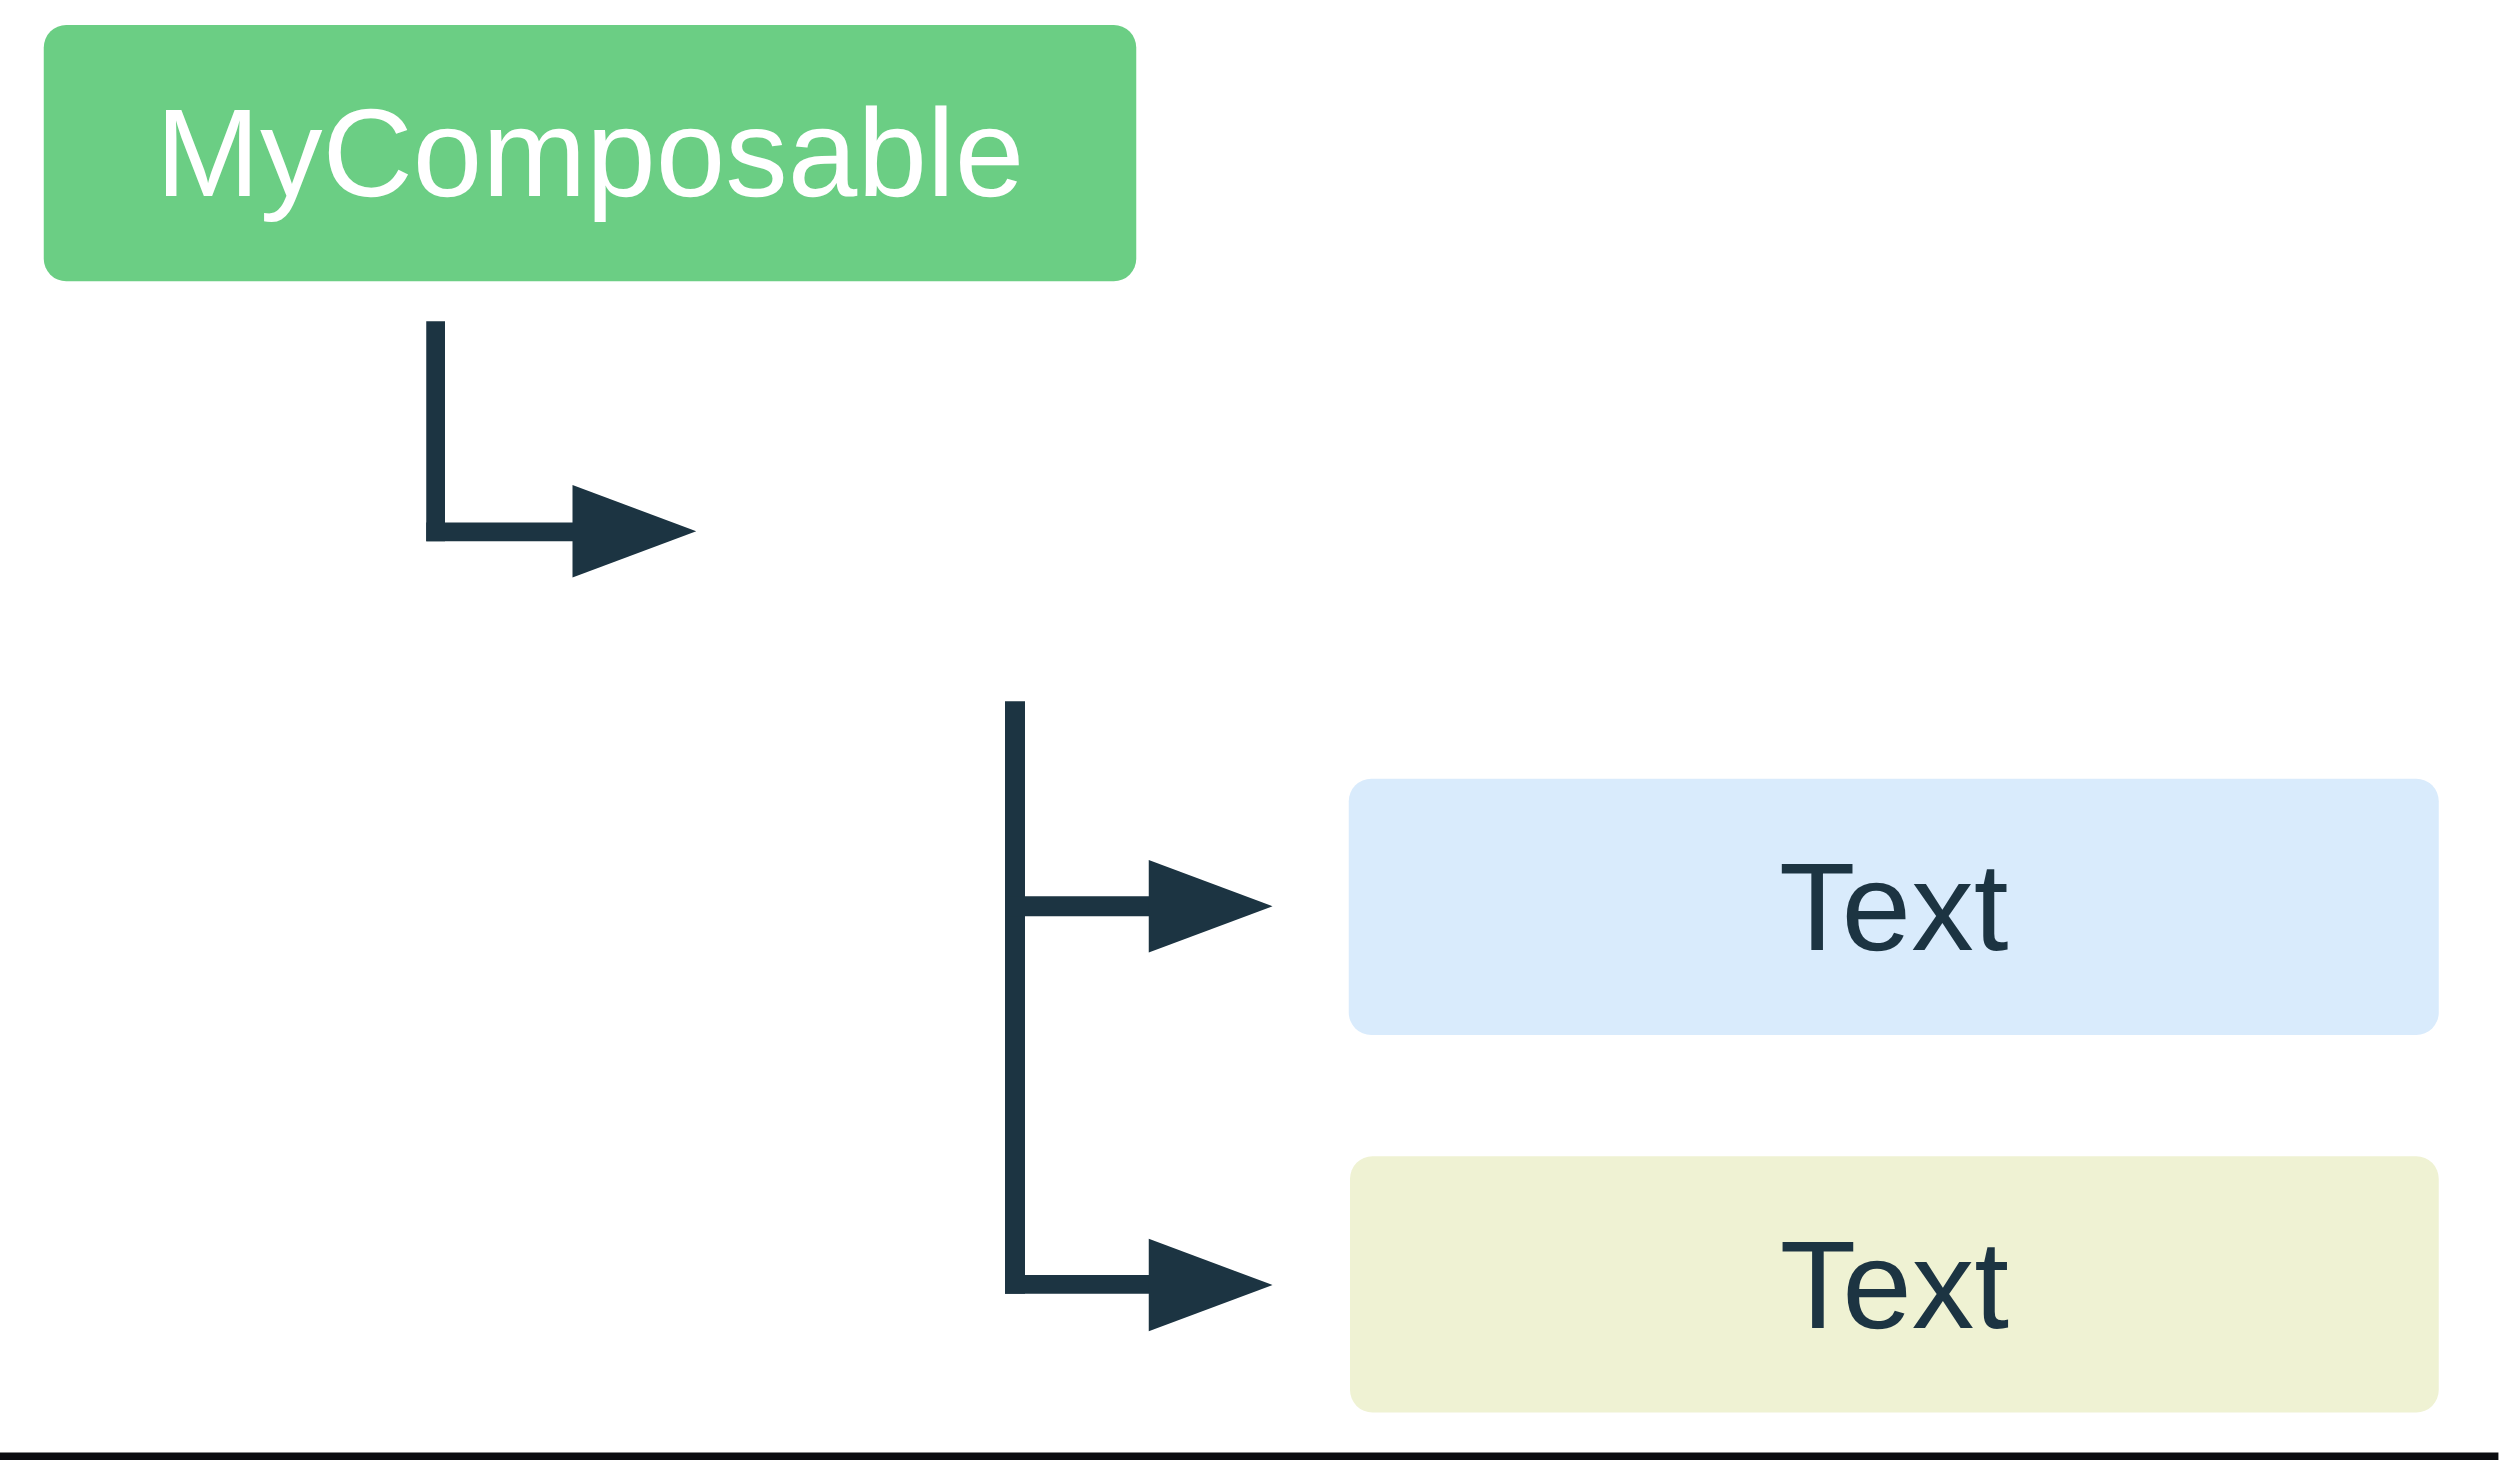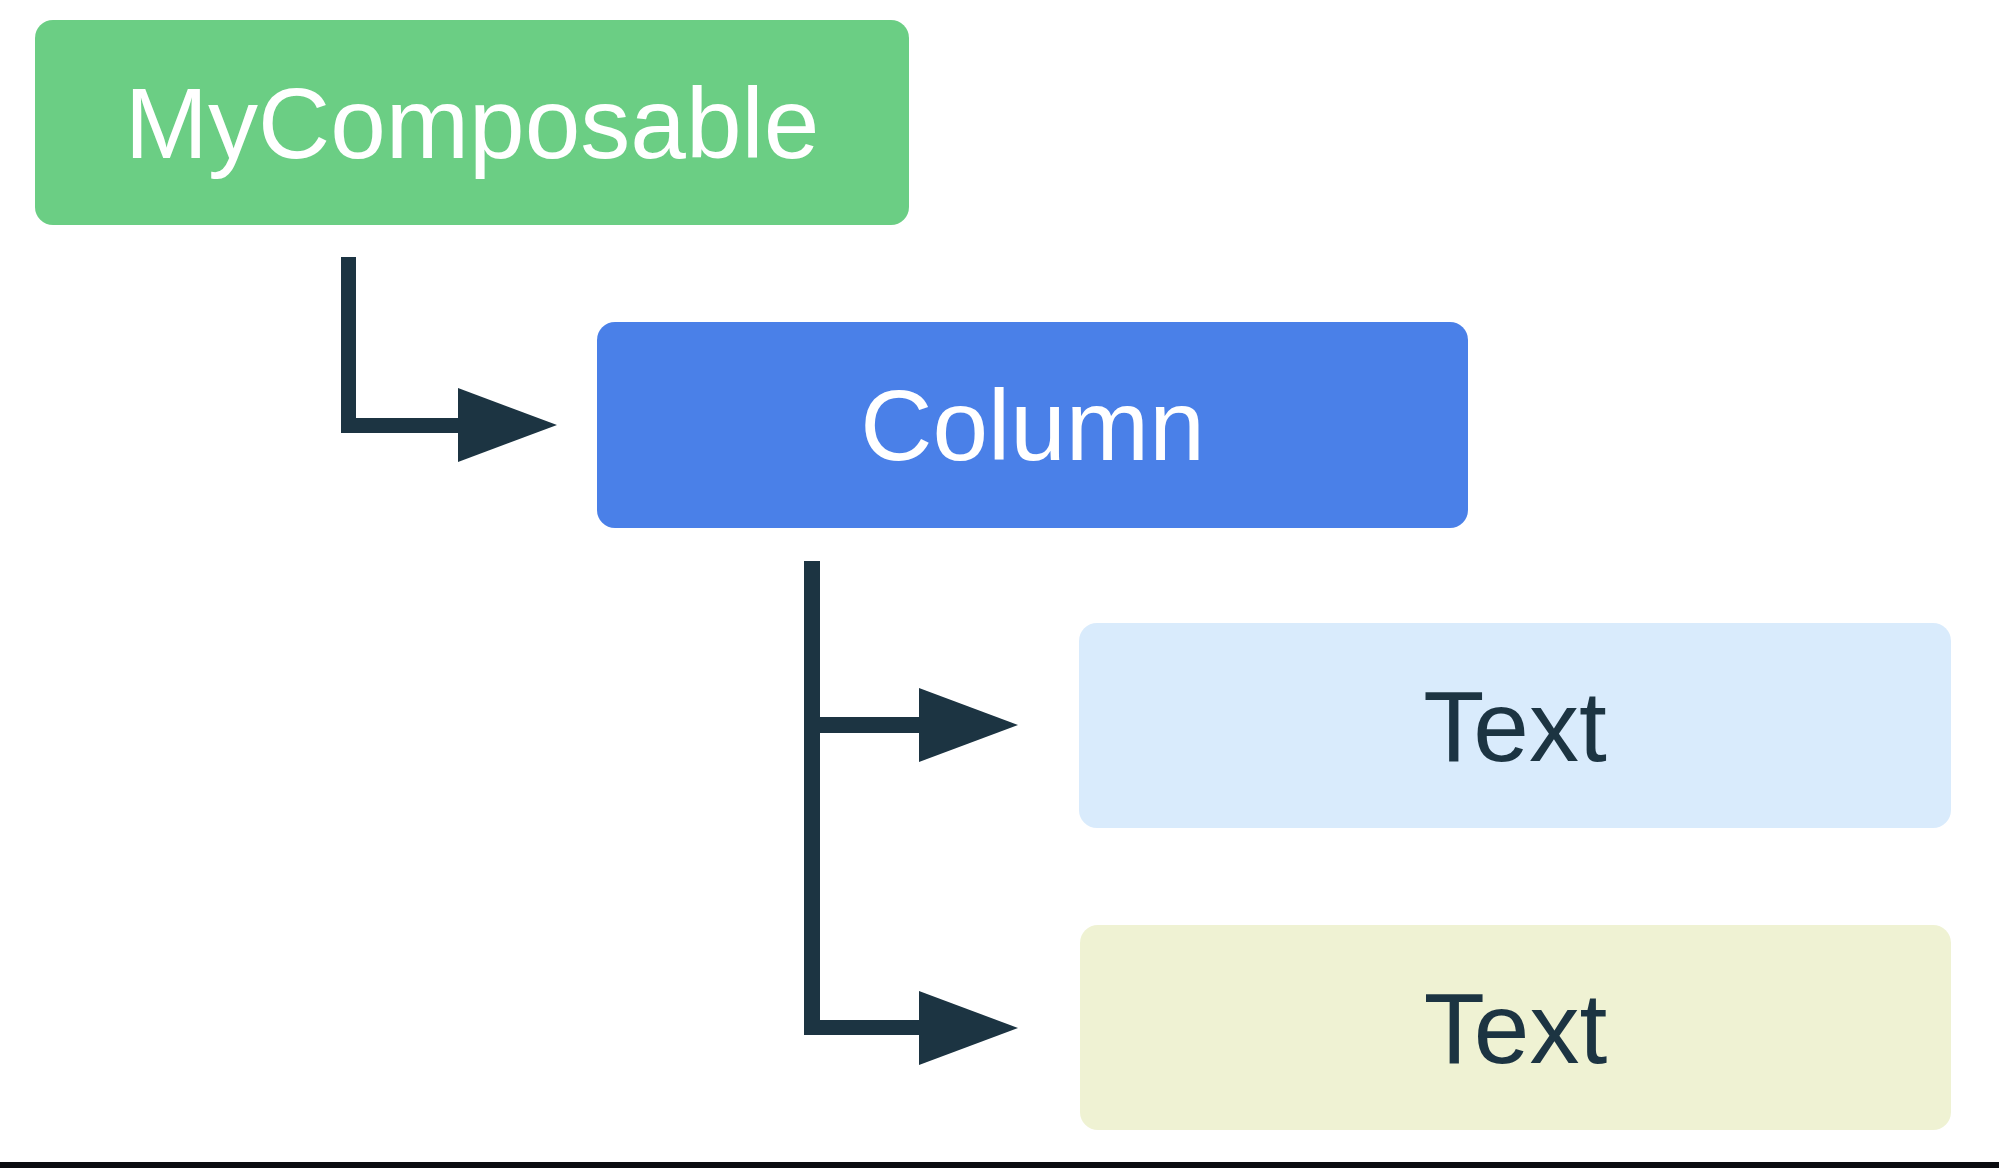--- a/index.html
+++ b/index.html
@@ -51,21 +51,20 @@
     background:var(--rule,#0b0c10);
   }
 </style>
 </head>
 <body>
 
 <div class="canvas" style="background: rgb(255, 255, 255);">
 
   <div class="node node-mycomposable" style="background: rgb(107, 206, 132); color: rgb(255, 255, 255);">MyComposable</div>
 
-  <div class="node node-column" style="background: rgb(74, 128, 232); color: rgb(255, 255, 255);">Column</div>
 
   <div class="node node-text1" style="background: rgb(217, 235, 252); color: rgb(28, 52, 66);">Text</div>
 
   <div class="node node-text2" style="background: rgb(239, 242, 211); color: rgb(28, 52, 66);">Text</div>
 
   <div class="arrow-seg seg-v1"></div>
   <div class="arrow-seg seg-h1"></div>
   <div class="arrow-head head-1"></div>
 
   <div class="arrow-seg seg-v2"></div>

